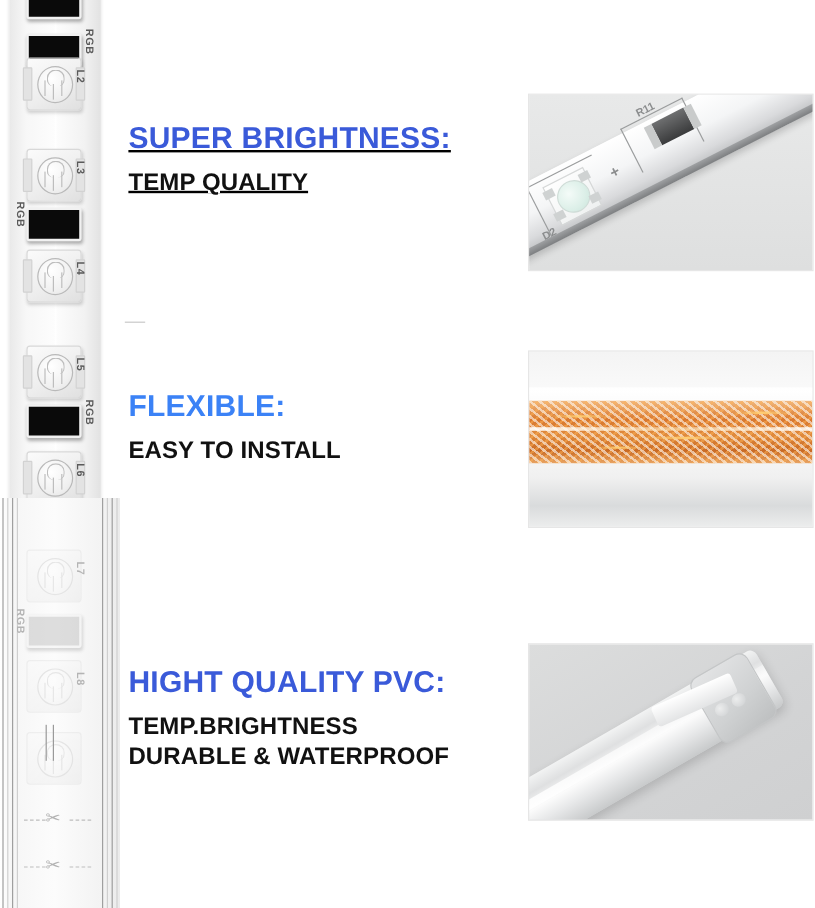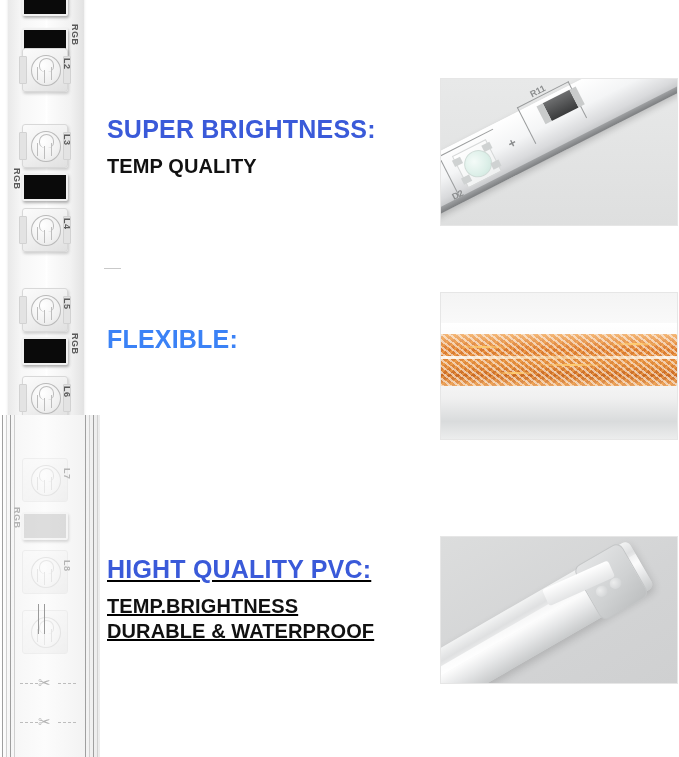--- a/index.html
+++ b/index.html
@@ -210,36 +210,37 @@
 
   <div class="cutline" style="left:20px;top:683px;width:18px;"></div>
   <div class="scissors" style="left:38px;top:675px;">✂</div>
   <div class="cutline" style="left:58px;top:683px;width:18px;"></div>
 
   <div class="cutline" style="left:20px;top:722px;width:18px;"></div>
   <div class="scissors" style="left:38px;top:714px;">✂</div>
   <div class="cutline" style="left:58px;top:722px;width:18px;"></div>
 </div>
 
-<div class="feature" style="top:116px;">
+<div class="feature" style="top:102px;text-decoration:underline;">
   <h2 style="color:#3a5ad9">SUPER BRIGHTNESS:</h2>
   <p>
     <span>TEMP QUALITY</span>
   </p>
 </div>
 
 <div class="tinyrule"></div>
 
 <div class="feature" style="top:326px;">
   <h2 style="color:#3b82f6">FLEXIBLE:</h2>
   <p>
+    <span>EASY TO INSTALL</span>
   </p>
 </div>
 
-<div class="feature" style="top:556px;text-decoration:underline;">
+<div class="feature" style="top:556px;">
   <h2 style="color:#3a5ad9">HIGHT QUALITY PVC:</h2>
   <p>
     <span>TEMP.BRIGHTNESS</span>
     <span>DURABLE &amp; WATERPROOF</span>
   </p>
 </div>
 
 <div class="photo" id="photo-pcb" style="top:78px;">
   <div class="pcb">
     <div class="brk" style="left:40px;top:4px;width:60px;height:46px;border-color:#9a9c9d;border-right:none;"></div>

